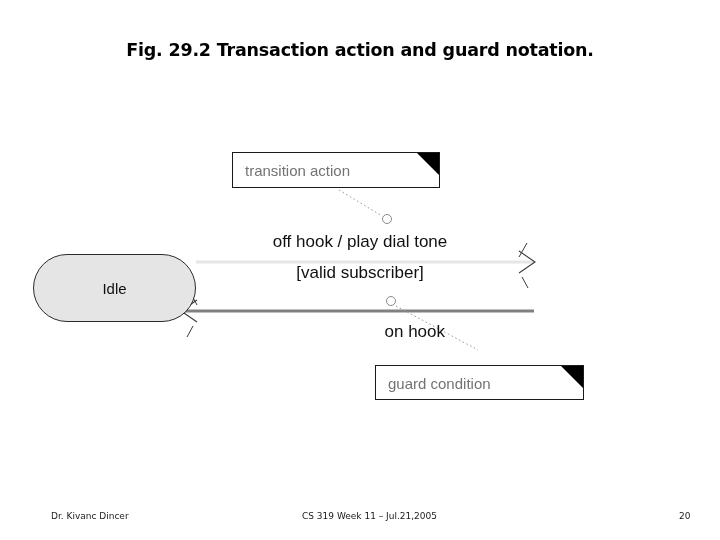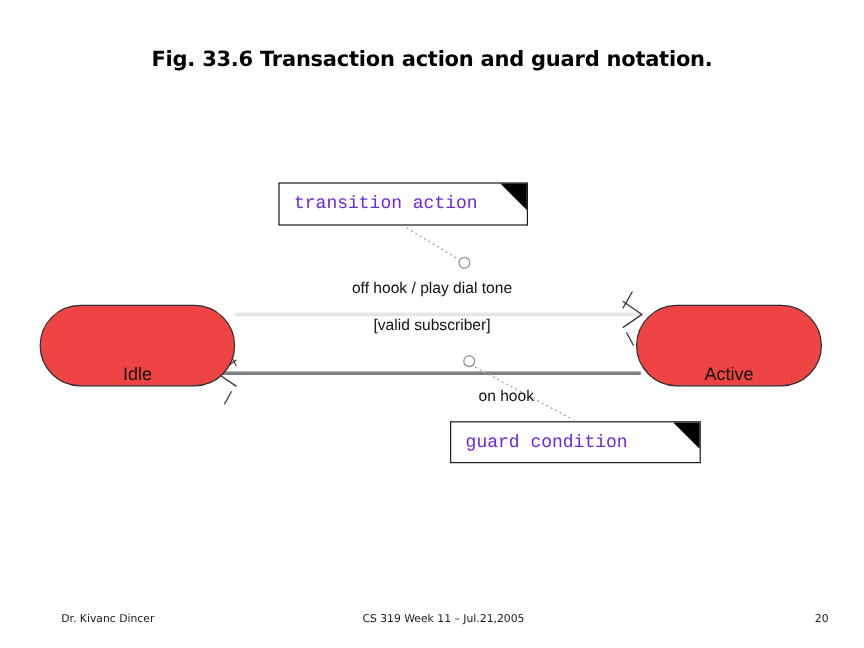--- a/index.html
+++ b/index.html
@@ -43,23 +43,23 @@
     position: absolute;
     left: 0;
     top: 0;
   }
 
   
   .state-node {
     position: absolute;
     border: 1px solid #2b2b2b;
     border-radius: 40px;
-    background: #ef4444;
+    background: #e5e5e5;
     display: flex;
-    align-items: flex-end;
+    align-items: center;
     justify-content: center;
     box-sizing: border-box;
   }
   .state-label {
     font-family: "Liberation Sans", sans-serif;
     font-size: 15px;
     color: #111111;
   }
   #state-idle {
     left: 33px;
@@ -79,52 +79,52 @@
     position: absolute;
     border: 1px solid #1a1a1a;
     background: #ffffff;
     box-sizing: border-box;
   }
   .note-text {
     position: absolute;
     left: 12px;
     top: 50%;
     transform: translateY(-50%);
-    font-family: Liberation Mono, monospace;
+    font-family: Liberation Sans, sans-serif;
     font-size: 15px;
-    color: #6d28d9;
+    color: #737373;
     white-space: nowrap;
   }
   .note-fold {
     position: absolute;
     right: 0px;
     top: 0px;
     width: 0;
     height: 0;
     border-left: 22px solid transparent;
     border-top: 22px solid #000000;
   }
   #note-transition-action {
     left: 232px;
     top: 152px;
     width: 208px;
     height: 36px;
   }
   #note-guard-condition {
     left: 375px;
-    top: 351px;
+    top: 365px;
     width: 209px;
     height: 35px;
   }
 
   
   .edge-label {
     position: absolute;
     font-family: "Liberation Sans", sans-serif;
-    font-size: 13px;
+    font-size: 17px;
     color: #111111;
     white-space: nowrap;
     text-align: center;
   }
   #label-event-action {
     left: 205px;
     top: 232px;
     width: 310px;
   }
   #label-guard {
@@ -148,21 +148,21 @@
     color: #1a1a1a;
     white-space: nowrap;
   }
   #footer-author { left: 51px; }
   #footer-course { left: 302px; }
   #footer-page   { left: 679px; }
 </style>
 </head>
 <body>
 
-<div id="slide-title">Fig. 33.6 Transaction action and guard notation.</div>
+<div id="slide-title">Fig. 29.2 Transaction action and guard notation.</div>
 
 <div id="diagram">
 
   <svg id="diagram-svg" width="720" height="540">
 
     <line x1="196" y1="262" x2="534" y2="262" stroke="#e6e6e6" stroke-width="3"></line>
 
     <path d="M 519 251 L 535 262 L 519 273" fill="none" stroke="#3a3a3a" stroke-width="1.1"></path>
     <path d="M 527 243 L 519 257 M 522 277 L 528 288" fill="none" stroke="#3a3a3a" stroke-width="1"></path>
 
@@ -177,23 +177,20 @@
 
     <circle cx="391" cy="301" r="4.5" fill="#ffffff" stroke="#8a8a8a" stroke-width="1"></circle>
 
     <line x1="396" y1="306" x2="478" y2="350" stroke="#9a9a9a" stroke-width="1" stroke-dasharray="1.6 2.6"></line>
   </svg>
 
   <div class="state-node" id="state-idle">
     <span class="state-label">Idle</span>
   </div>
 
-  <div class="state-node" id="state-active">
-    <span class="state-label">Active</span>
-  </div>
 
   <div class="note-box" id="note-transition-action">
     <span class="note-text">transition action</span>
     <span class="note-fold"></span>
   </div>
 
   <div class="note-box" id="note-guard-condition">
     <span class="note-text">guard condition</span>
     <span class="note-fold"></span>
   </div>

